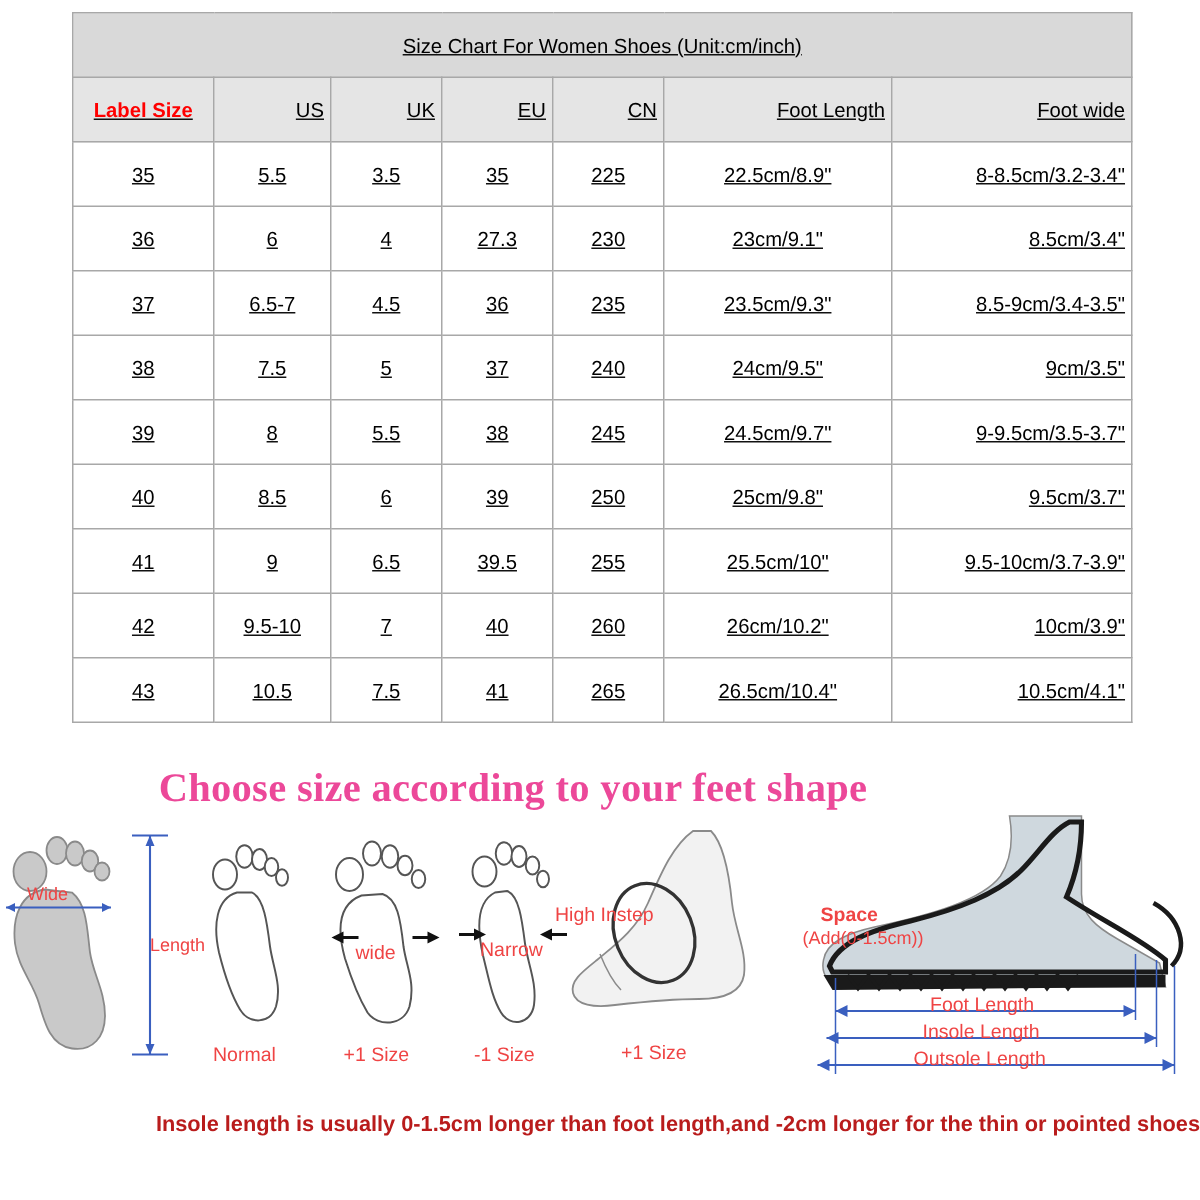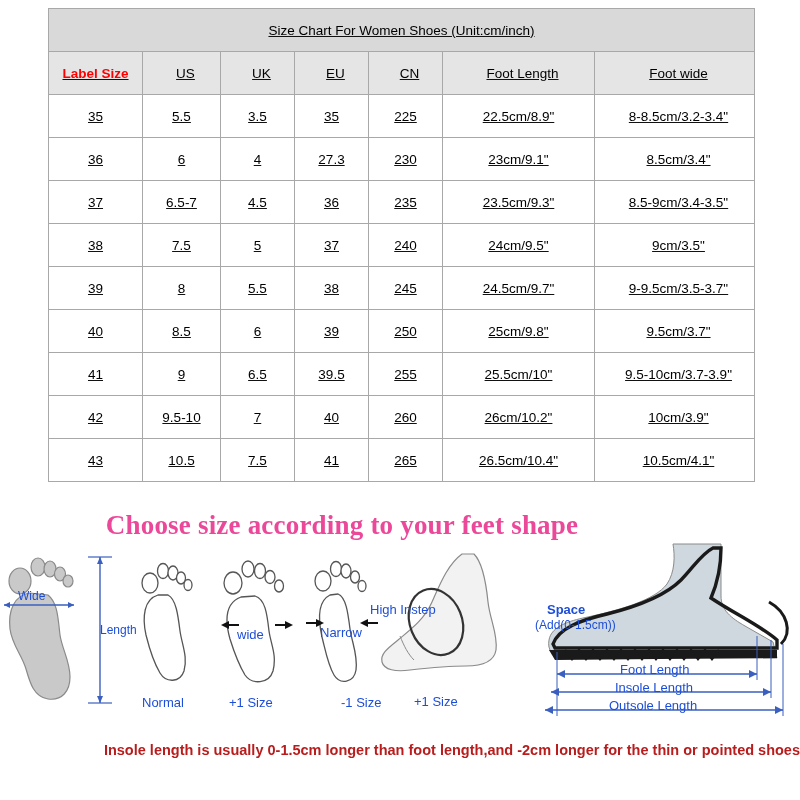--- a/index.html
+++ b/index.html
@@ -54,21 +54,21 @@
     height: 42px;
     font-size: 14px;
     color: #000000;
   }
   .chart-head td.label-size {
     color: #ff0000;
     font-weight: bold;
   }
   .chart-head td.left-al,
   table.size-chart td.left-al {
-    text-align: center;
+    text-align: right;
     padding-left: 12px;
     margin-left: 40px;
   }
   
   col.c0 { width: 94px; }
   col.c1 { width: 78px; }
   col.c2 { width: 74px; }
   col.c3 { width: 74px; }
   col.c4 { width: 74px; }
   col.c5 { width: 152px; }
@@ -93,21 +93,21 @@
     position: absolute;
     left: 0;
     top: 540px;
     width: 800px;
     height: 195px;
   }
   .panel { position: absolute; }
   .cap {
     position: absolute;
     font-size: 13px;
-    color: #1d4ed8;
+    color: #ef4444;
     font-family: "Liberation Sans", sans-serif;
     white-space: nowrap;
     text-align: right;
   }
   .cap.small { font-size: 12px; }
   .cap.bold { font-weight: bold; }
 
   
   .footnote {
     position: absolute;
@@ -300,21 +300,21 @@
         <ellipse cx="36" cy="14" rx="5.5" ry="7.5" fill="#ffffff" stroke="#555555" stroke-width="1.3"></ellipse>
         <ellipse cx="46" cy="16" rx="5" ry="7" fill="#ffffff" stroke="#555555" stroke-width="1.3"></ellipse>
         <ellipse cx="55" cy="22" rx="4.5" ry="6" fill="#ffffff" stroke="#555555" stroke-width="1.3"></ellipse>
         <ellipse cx="62" cy="31" rx="4" ry="5.5" fill="#ffffff" stroke="#555555" stroke-width="1.3"></ellipse>
         <line x1="6" y1="68" x2="22" y2="68" stroke="#111111" stroke-width="2"></line>
         <polygon points="24,68 16,64 16,72" fill="#111111"></polygon>
         <line x1="78" y1="68" x2="62" y2="68" stroke="#111111" stroke-width="2"></line>
         <polygon points="60,68 68,64 68,72" fill="#111111"></polygon>
       </svg>
       <span class="cap" style="left:20px; top:70px;">Narrow</span>
-      <span class="cap" style="left:16px; top:140px;margin-left:25px;">-1 Size</span>
+      <span class="cap" style="left:16px; top:140px;">-1 Size</span>
     </div>
 
     <div class="panel" style="left:370px; top:10px; width:160px; height:170px;">
       <svg width="160" height="140" viewBox="0 0 160 140">
         <path d="M92 4 C78 14 70 34 62 52 C54 70 40 80 28 90 C18 98 10 104 12 112 C14 120 26 122 40 120 C58 118 76 116 96 116 C112 116 124 112 126 100 C128 84 120 70 118 52 C116 32 112 12 104 4 Z" fill="#f2f2f2" stroke="#8a8a8a" stroke-width="1.2"></path>
         <path d="M30 86 C34 96 38 104 44 110" fill="none" stroke="#8a8a8a" stroke-width="1"></path>
         <ellipse cx="66" cy="72" rx="26" ry="34" fill="none" stroke="#333333" stroke-width="2.2" transform="rotate(-22 66 72)"></ellipse>
       </svg>
       <span class="cap" style="left:0px; top:52px;">High Instep</span>
       <span class="cap" style="left:44px; top:144px;">+1 Size</span>

